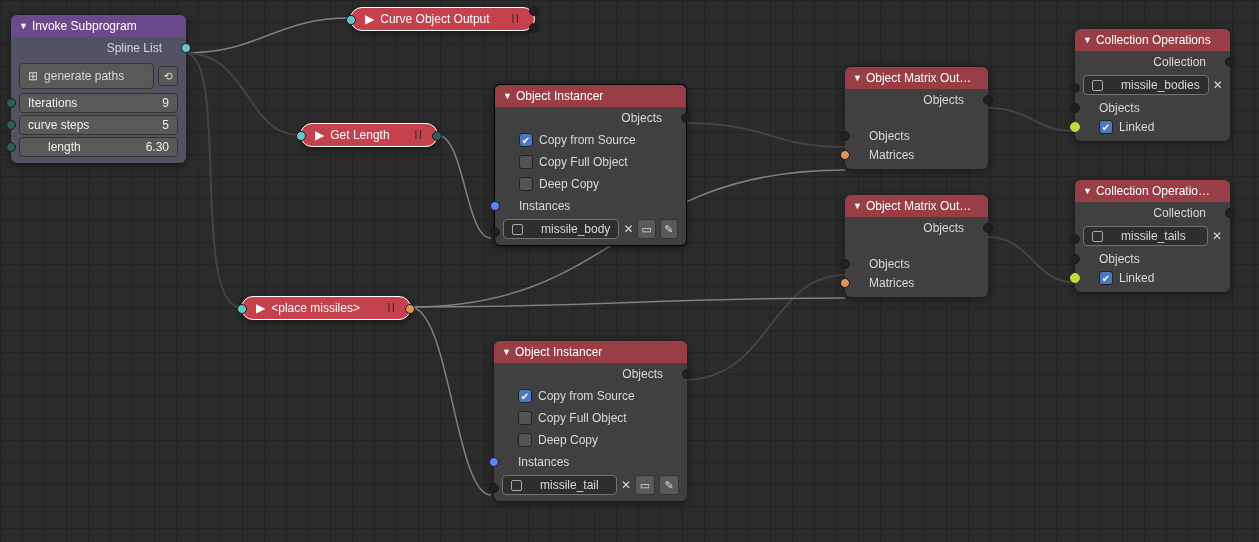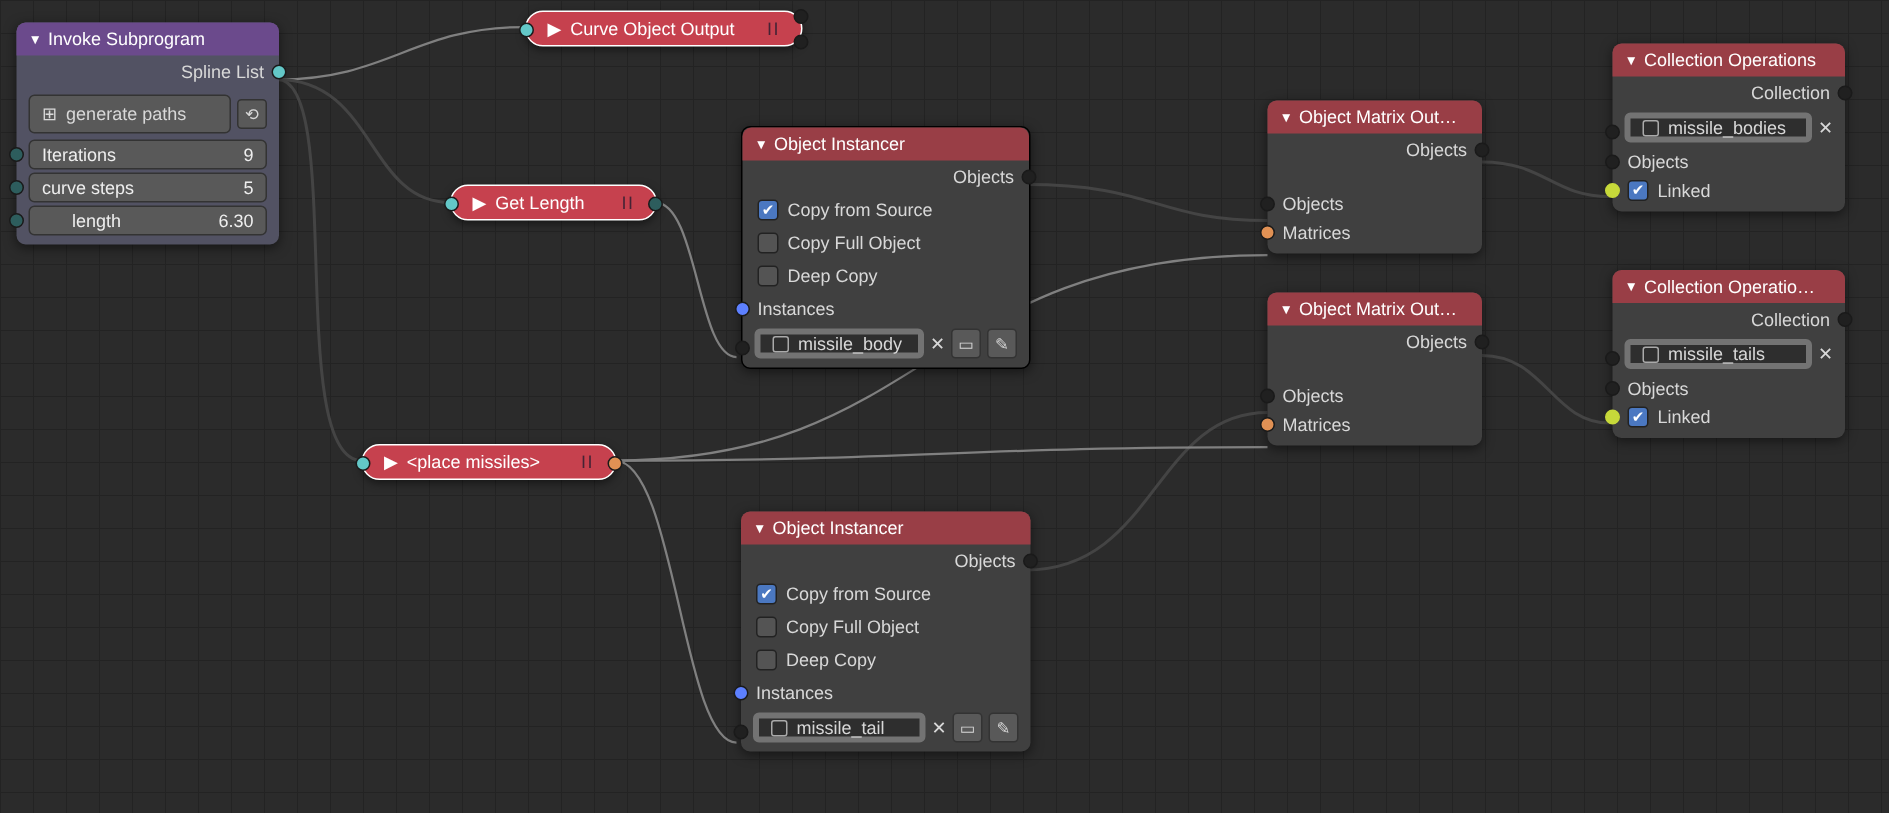--- a/index.html
+++ b/index.html
@@ -36,45 +36,46 @@
     font-size: 12px;
     gap: 4px;
   }
   .hdr .tri { font-size: 9px; }
   .hdr.red { background: #993e46; }
   .hdr.purple { background: #6b4a8c; }
   .row {
     display: flex;
     align-items: center;
     height: 22px;
-    padding: 0 10px;
+    padding: 0 24px;
     gap: 6px;
     position: relative;
   }
   .row.right { justify-content: flex-end; }
   .checkbox {
     width: 14px; height: 14px;
     border: 1px solid #222;
     border-radius: 3px;
     background: #545454;
     display: inline-flex;
     align-items: center;
     justify-content: center;
     font-size: 10px;
   }
   .checkbox.on { background: #4b78c1; color: #fff; }
   .field {
     background: #595959;
-    border: 4px solid #737373;
+    border: 1px solid #737373;
     border-radius: 4px;
     height: 20px;
     display: flex;
     align-items: center;
     padding: 0 8px;
     flex: 1;
+    gap: 12px;
   }
   .field.dark { background: #2e2e2e; }
   .numfield {
     background: #595959;
     border: 1px solid #333;
     border-radius: 4px;
     height: 20px;
     display: flex;
     align-items: center;
     justify-content: space-between;

